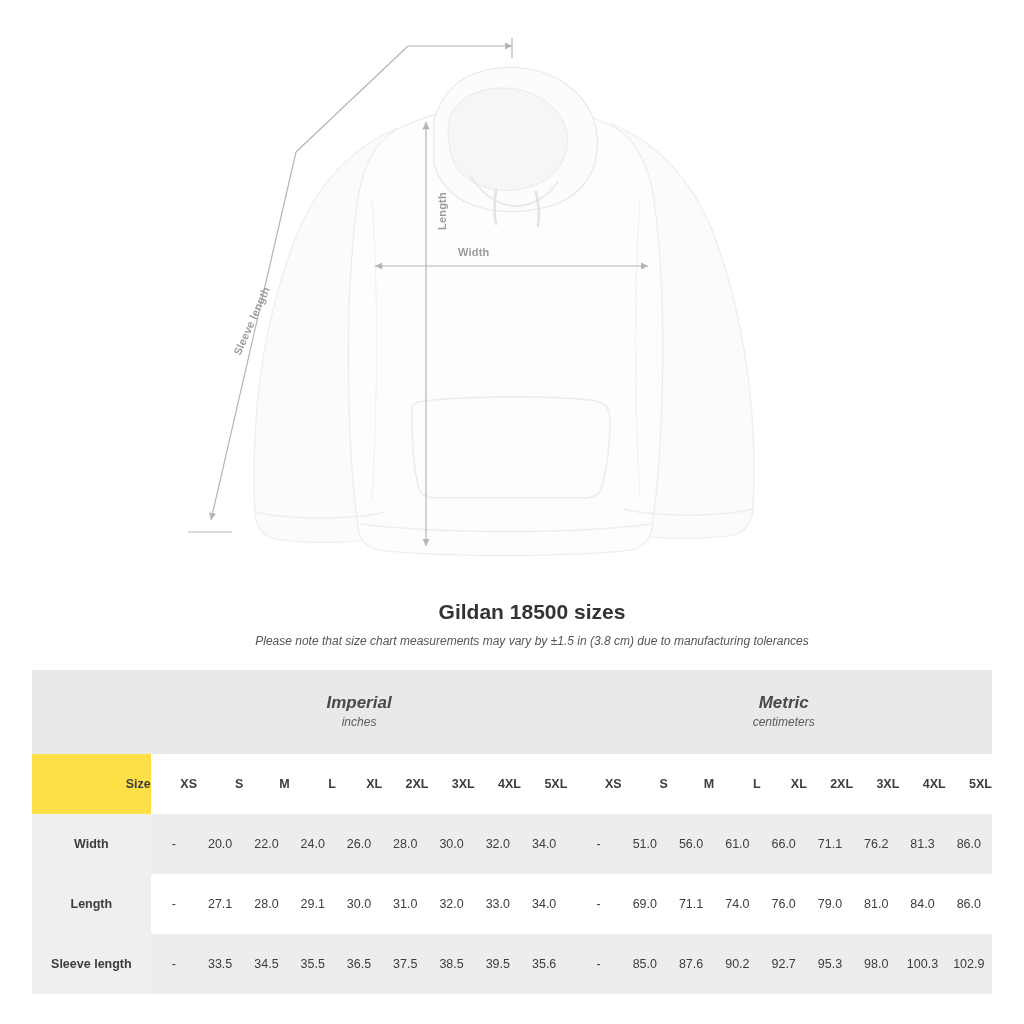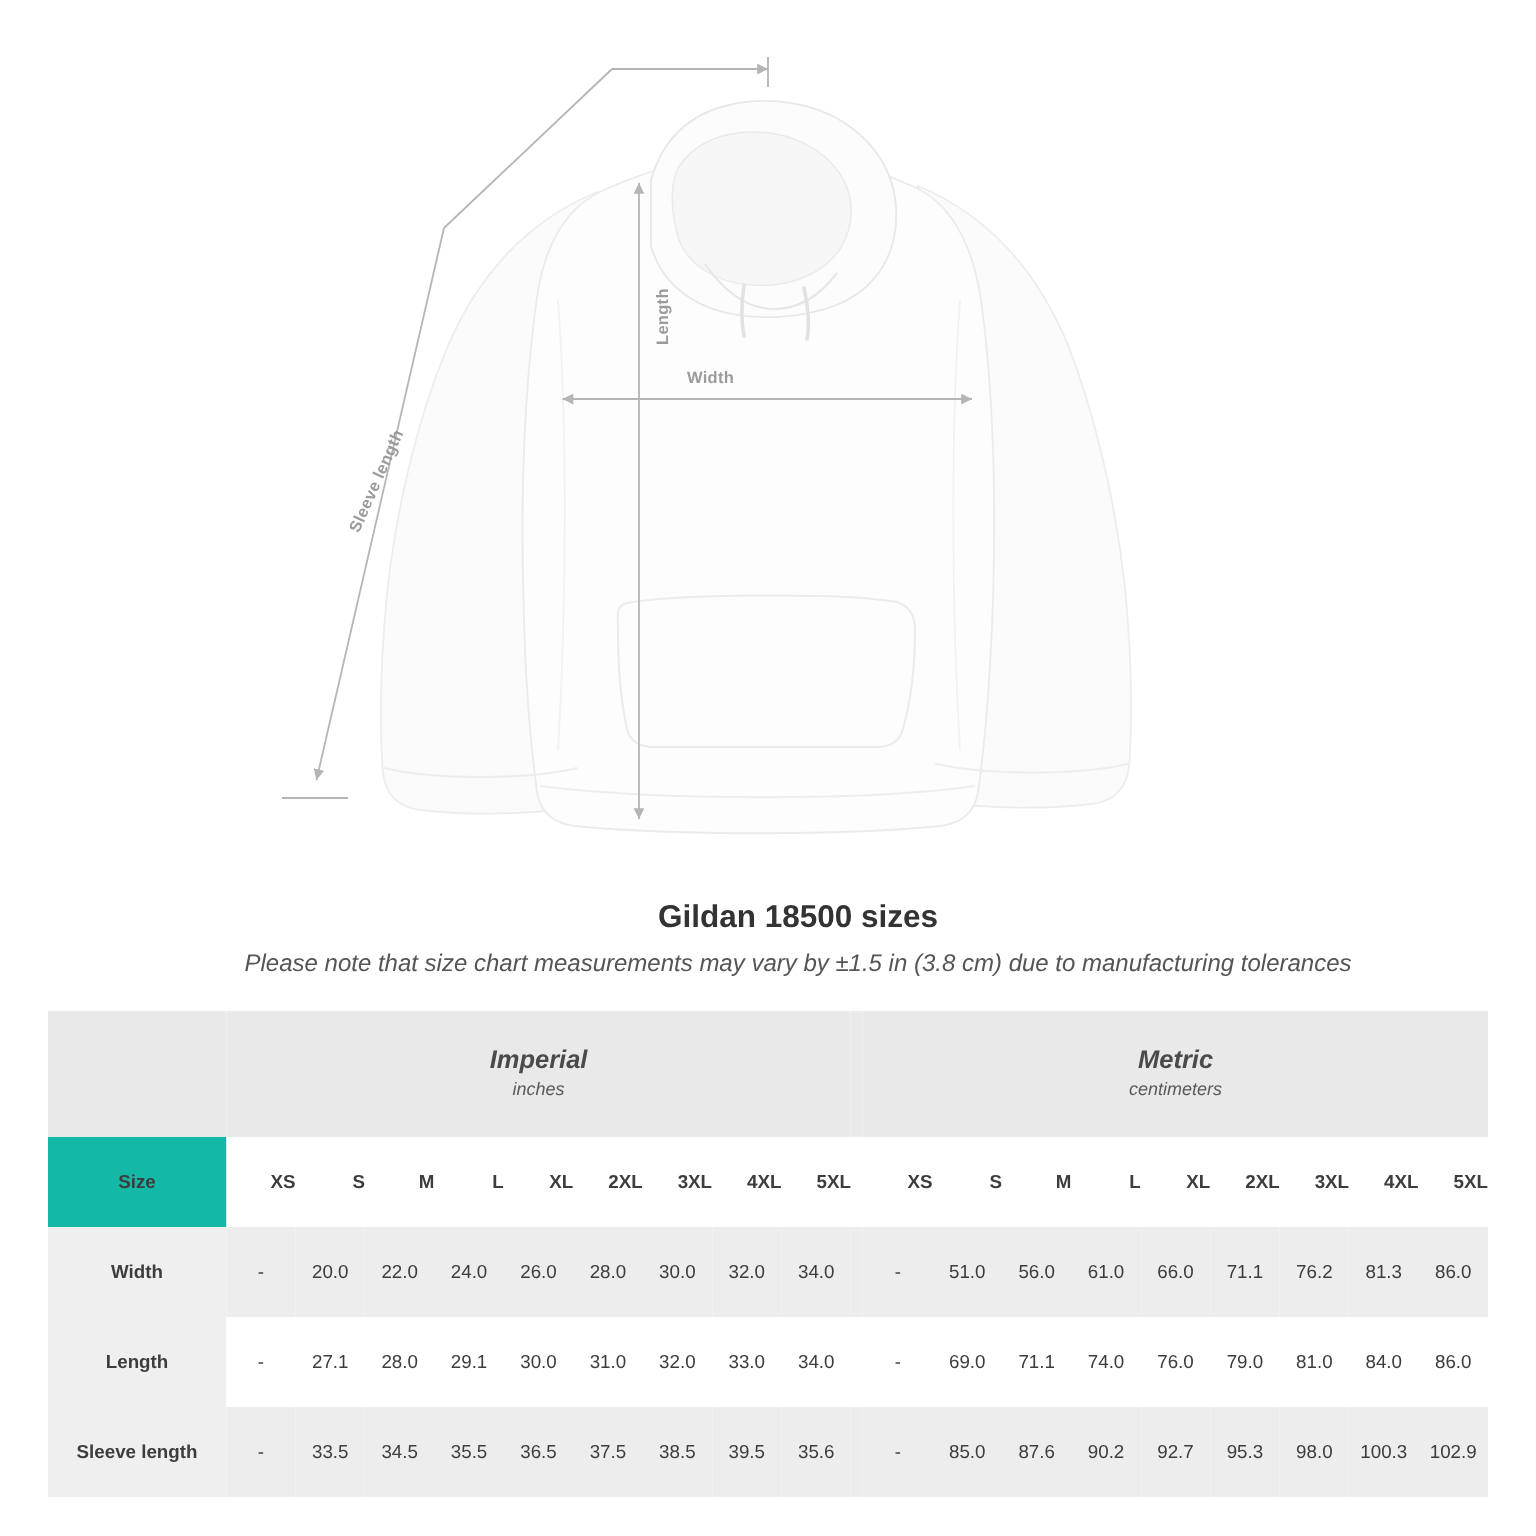--- a/index.html
+++ b/index.html
@@ -51,21 +51,21 @@
     margin-top: 10px;
     padding-left: 40px;
   }
   .chart-title {
     font-size: 21px;
     font-weight: bold;
     color: #333333;
     margin: 0;
   }
   .chart-note {
-    font-size: 16px;
+    font-size: 12px;
     font-style: italic;
     color: #555555;
     margin: 10px 0 0 0;
   }
 
   
   .table-wrap {
     margin: 22px 32px 0 32px;
   }
   table.size-chart {
@@ -104,21 +104,21 @@
   }
 
   .row-label {
     background: #efefef;
     font-size: 12.5px;
     font-weight: bold;
     color: #3d3d3d;
     text-align: center;
     height: 60px;
   }
-  .head-row .row-label { background: #14b8a6; }
+  .head-row .row-label { background: #fde047; text-align: right; }
 
   th.col-head {
     font-size: 12.5px;
     font-weight: bold;
     color: #3d3d3d;
     text-align: right;
     height: 58px;
     background: #ffffff;
   }
   td.cell {

